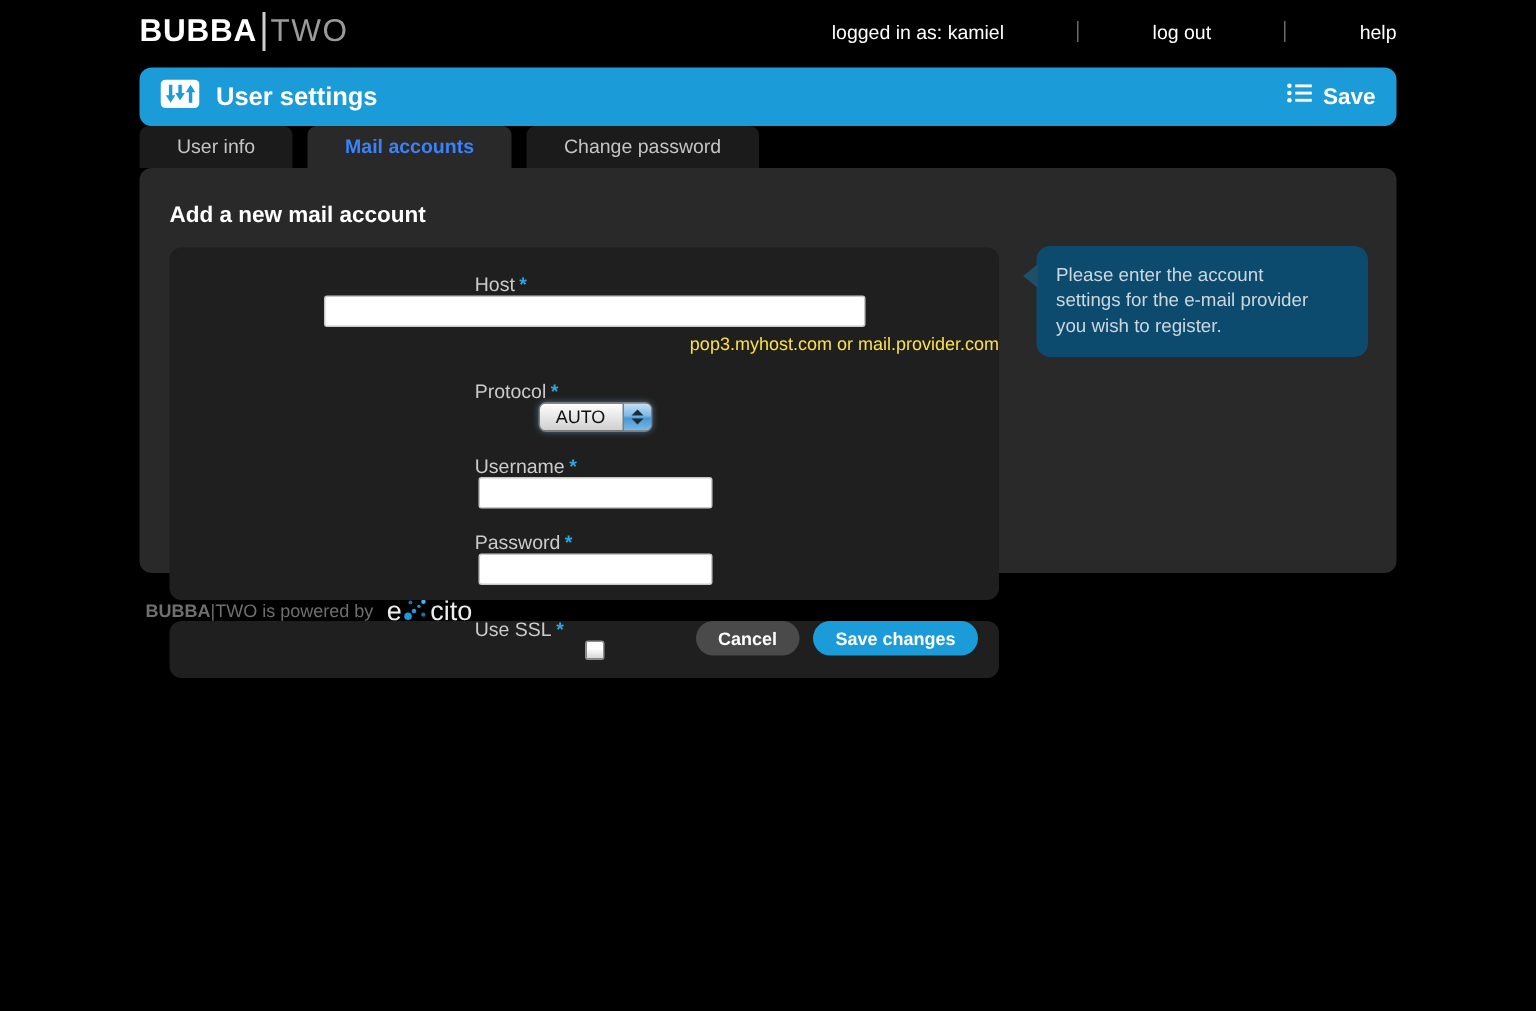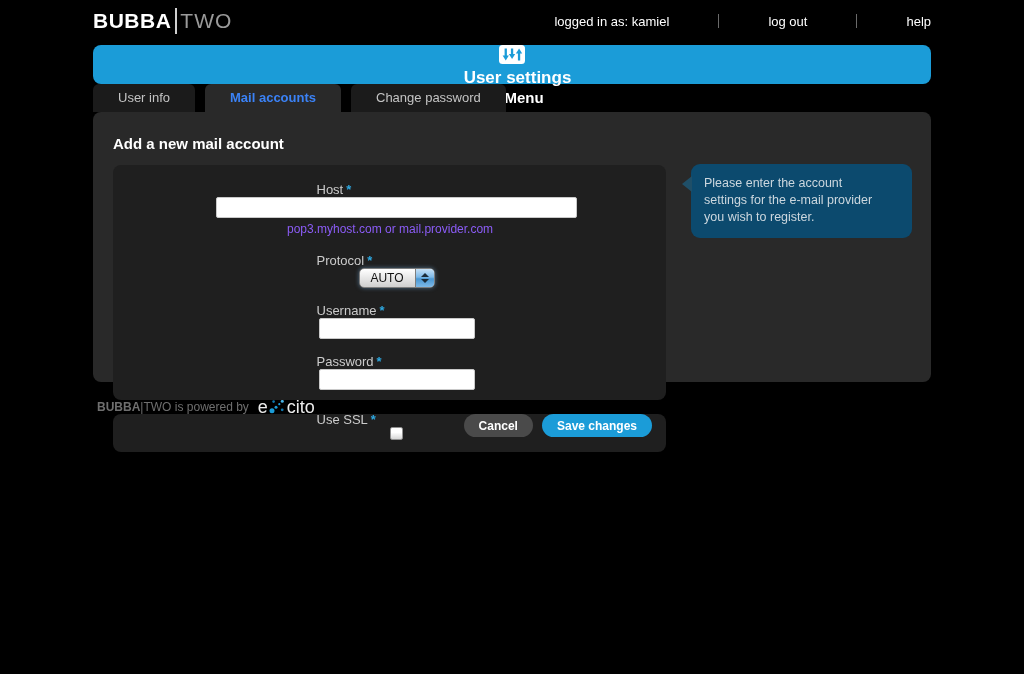--- a/index.html
+++ b/index.html
@@ -26,21 +26,20 @@
   .toplinks a { color:#fff; text-decoration:none; }
 
   
   .bluebar {
     margin-top:3px;
     height:39px;
     background:#1b9cd8;
     border-radius:8px;
     display:flex; align-items:center;
     padding:0 14px;
-    flex-direction:column;
   }
   .bluebar .title { color:#fff; font-weight:bold; font-size:17px; margin-left:11px; flex:1; }
   .menu-btn { display:flex; align-items:center; cursor:pointer; }
   .menu-btn .label { color:#fff; font-weight:bold; font-size:15px; margin-left:7px; }
 
   
   .tabs { display:flex; gap:10px; }
   .tab {
     height:28px; line-height:28px;
     padding:0 25px;
@@ -75,21 +74,21 @@
   .req { color:#2ea8e0; font-weight:bold; margin-left:3px; }
   .tinput {
     height:21px;
     border:1px solid #c9c9c9; border-radius:2px;
     background:#fff;
     font-size:13px; padding:0 3px;
     font-family:"Liberation Sans", sans-serif;
   }
   .tinput.wide  { width:361px; }
   .tinput.small { width:156px; }
-  .hintrow { margin:-11px 0 17px 160px; color:#8b5cf6; font-size:12px; }
+  .hintrow { margin:-11px 0 17px 160px; color:#fde047; font-size:12px;text-align:right; }
 
   
   .aqua-select {
     display:inline-flex; width:76px; height:20px;
     border:1px solid #7d7d7d; border-radius:5px;
     background:linear-gradient(#ffffff,#cfcfcf);
     overflow:hidden; cursor:pointer;
     box-shadow:0 0 4px rgba(120,180,230,.5);
   }
   .aqua-select .sel-text {
@@ -199,21 +198,21 @@
           <g fill="#ffffff">
             <circle cx="1.6" cy="2.2" r="1.5"></circle>
               <rect x="5.5" y="1.3" width="11" height="1.9"></rect>
             <circle cx="1.6" cy="7" r="1.5"></circle>
               <rect x="5.5" y="6.1" width="11" height="1.9"></rect>
             <circle cx="1.6" cy="11.8" r="1.5"></circle>
               <rect x="5.5" y="10.9" width="11" height="1.9"></rect>
           </g>
         </svg>
       </span>
-      <span class="label">Menu</span>
+      <span class="label">Save</span>
     </span>
   </div>
 
   <div class="tabs">
     <div class="tab">User info</div>
     <div class="tab active">Mail accounts</div>
     <div class="tab">Change password</div>
   </div>
 
   <div class="panel">

